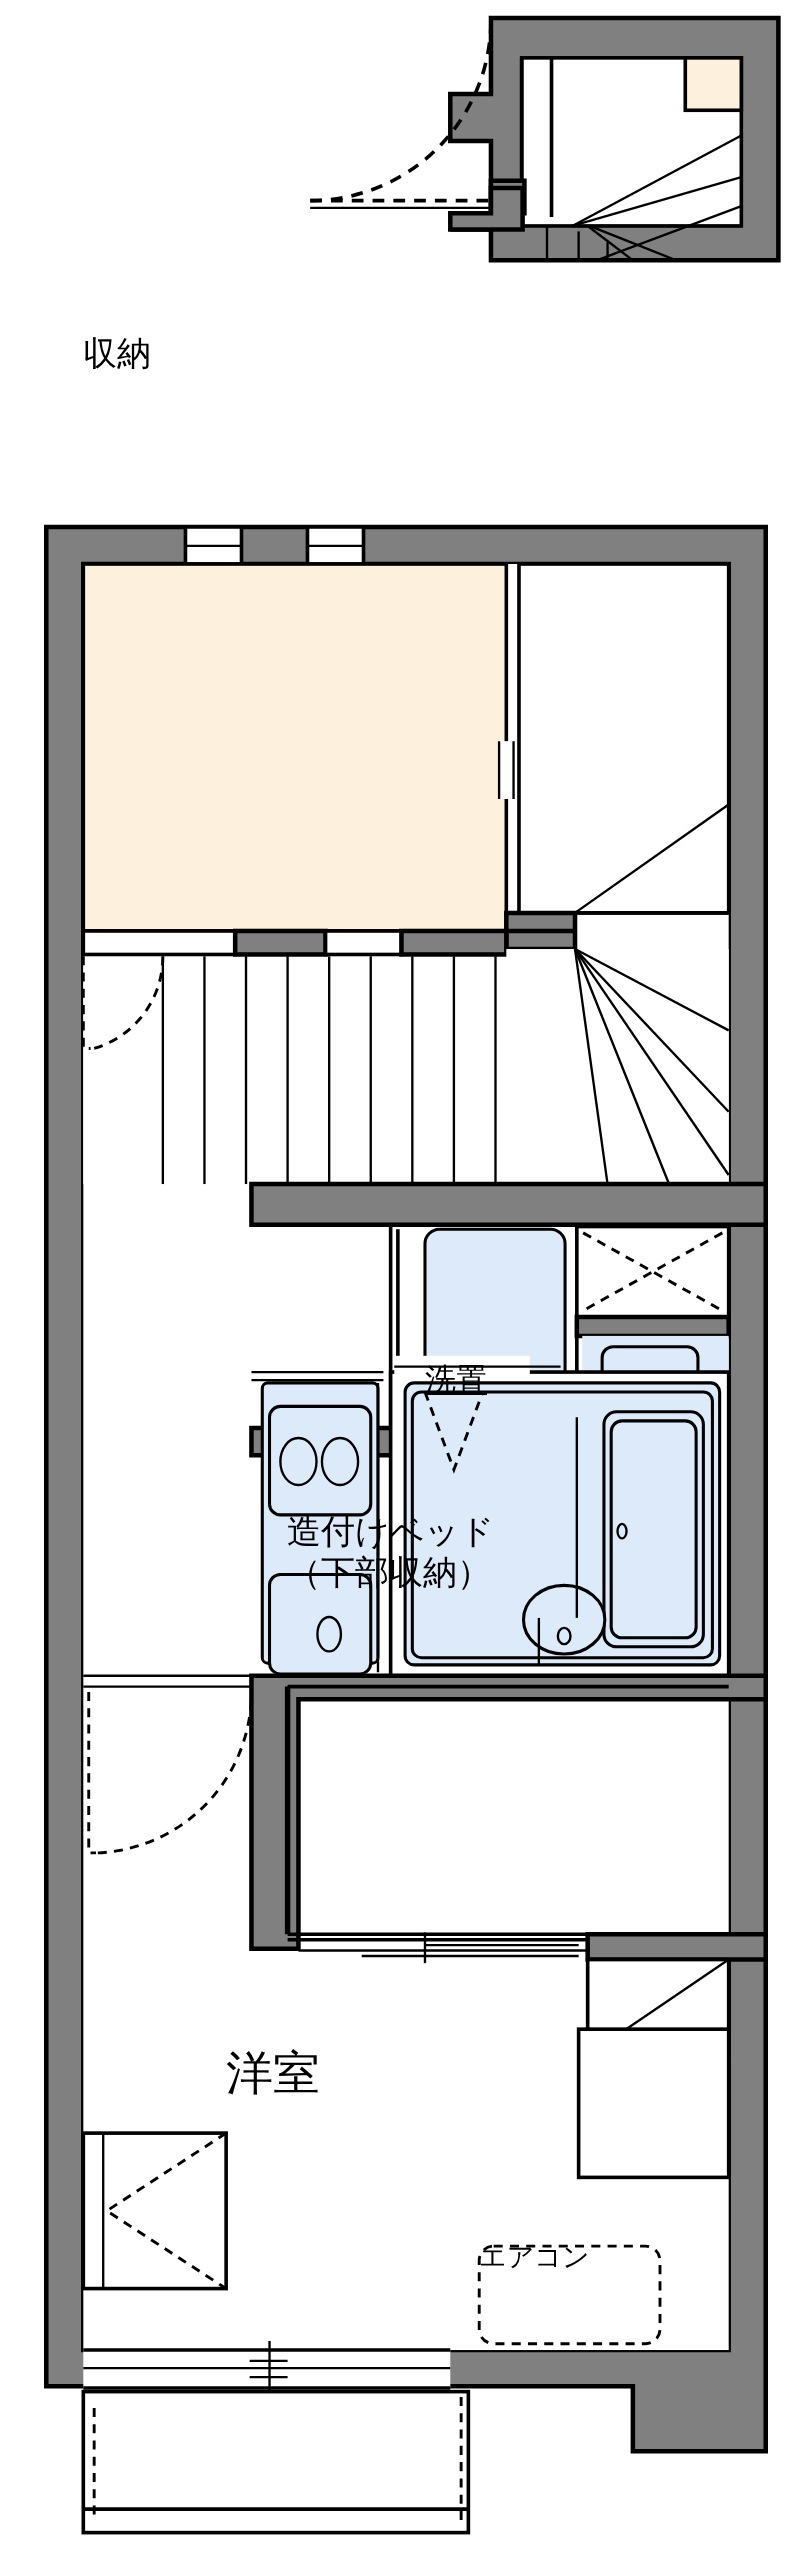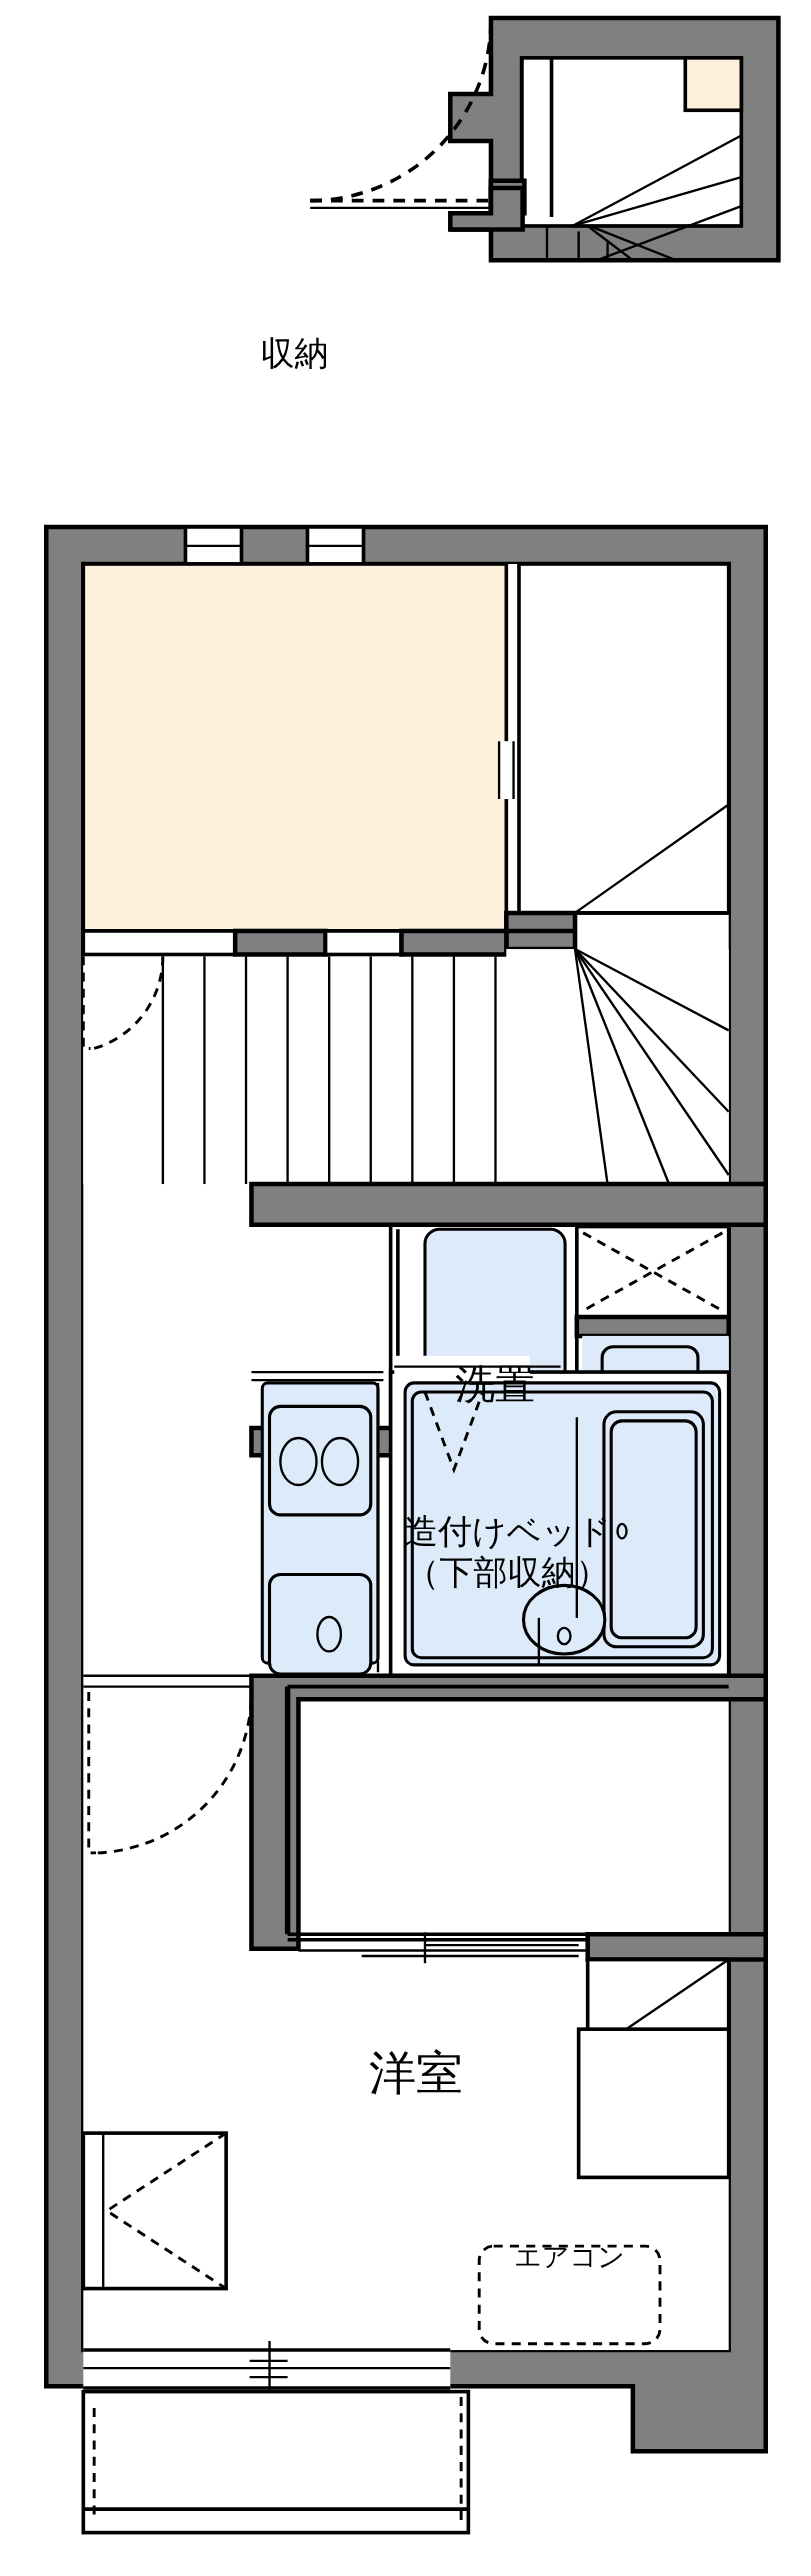--- a/index.html
+++ b/index.html
@@ -1,19 +1,19 @@
 <!DOCTYPE html>
 <html style="font-size:14.5px"><head>
 <meta charset="utf-8">
 <style>
   html,body{margin:0;padding:0;background:#ffffff;}
   body{font-family:"Liberation Sans","DejaVu Sans",sans-serif;}
   #plan{position:relative;width:812px;height:2576px;background:#ffffff;overflow:hidden;}
   svg{display:block;}
-  .lbl{position:absolute;color:#000;white-space:nowrap;line-height:1.05;text-align:center;}
+  .lbl{position:absolute;color:#000;white-space:nowrap;line-height:1.05;text-align:left;}
   .jp{font-family:"DejaVu Sans",sans-serif;}
 </style>
 </head>
 <body>
 
 <div id="plan">
 
 <svg width="812" height="2576" viewBox="0 0 898 2850">
   <defs>
     <style>
@@ -238,21 +238,21 @@
     <rect class="wh" x="92" y="2646" width="426" height="156"></rect>
     <path class="ln" d="M 92 2776 H 518"></path>
     <path class="dsh2" d="M 104 2664 V 2790"></path>
     <path class="dsh2" d="M 510 2652 V 2796"></path>
   </g>
 
 </svg>
 
 <div class="lbl jp" style="left:83px; top:336px; width:423px; font-size:34px; font-weight:400;">収納</div>
 
-<div class="lbl jp" style="left: 425px; top: 1363px; width: 140px; font-size: 40px;">洗置</div>
+<div class="lbl jp" style="left: 425px; top: 1363px; width: 140px; font-size: 31px; text-decoration: underline;">洗置</div>
 
 <div class="lbl jp" style="left: 287px; top: 1514px; width: 441px; font-size: 34px;">造付けベッド</div>
 <div class="lbl jp" style="left: 287px; top: 1555px; width: 441px; font-size: 34px;">（下部収納）</div>
 
 <div class="lbl jp" style="left: 226px; top: 2000px; width: 380px; font-size: 47px; margin-top: 48px;">洋室</div>
 
 <div class="lbl jp" style="left: 479px; top: 2243px; width: 181px; font-size: 27px;">エアコン</div>
 
 </div>
 

